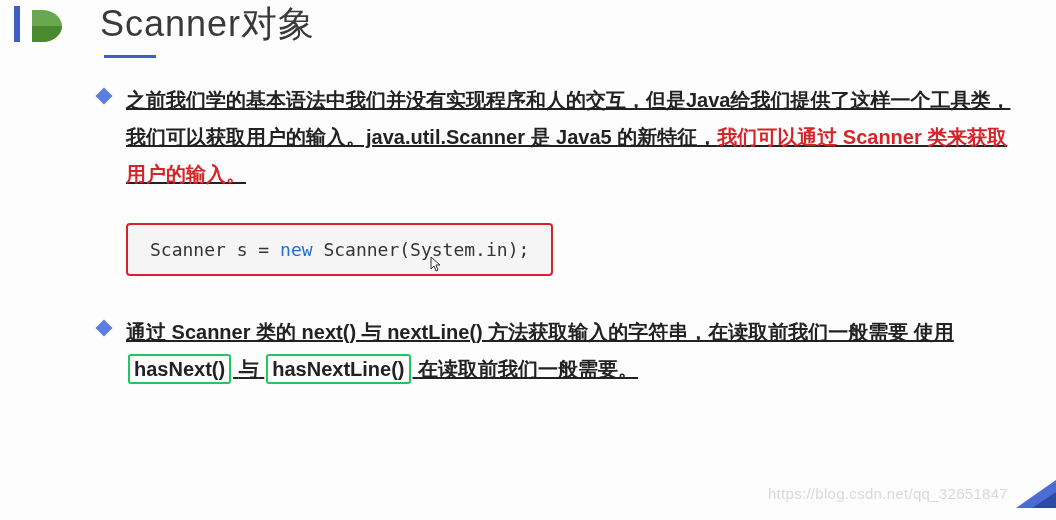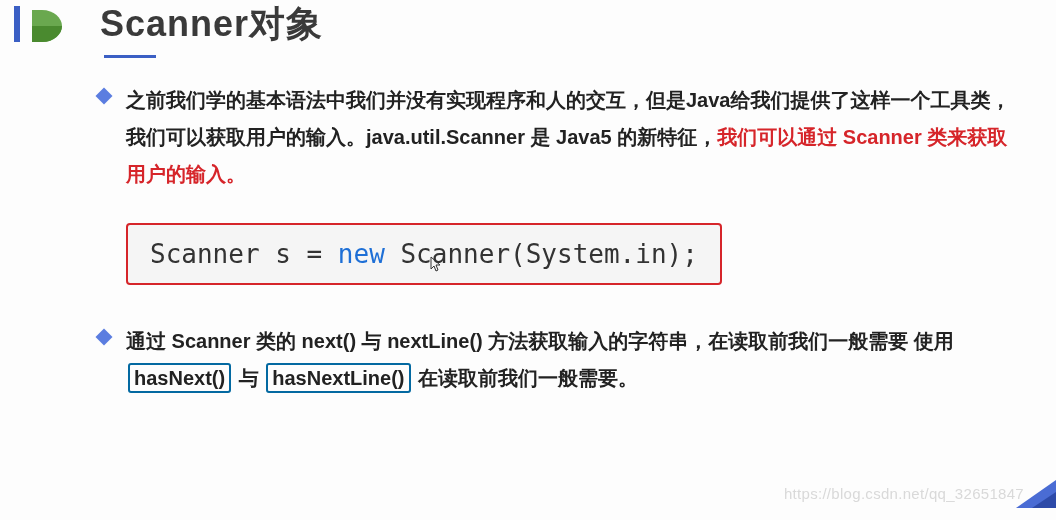--- a/index.html
+++ b/index.html
@@ -24,21 +24,21 @@
       left: 28px;
       top: 6px;
     }
     .title-row {
       position: absolute;
       left: 100px;
       top: 0px;
     }
     .title {
       font-size: 36px;
-      font-weight: 700;
+      font-weight: 400;
       color: #3a3a3a;
       letter-spacing: 1px;
     }
     .title-underline {
       width: 52px;
       height: 3px;
       background: #3b5fc4;
       margin-top: 6px;
       margin-left: 4px;
     }
@@ -60,57 +60,58 @@
       transform: rotate(45deg);
       flex-shrink: 0;
       margin-top: 8px;
       margin-right: 16px;
     }
     .bullet-text {
       font-size: 20px;
       font-weight: 700;
       color: #222;
       line-height: 1.85;
+      text-decoration: underline;
     }
     .red-text { color: #d6252a; }
     .code-block-wrap {
       margin-left: 28px;
       margin-bottom: 38px;
     }
     .code-block {
       display: inline-block;
       background: #f5f5f5;
       border: 2px solid #d6252a;
       border-radius: 4px;
       padding: 14px 22px;
       font-family: "Consolas", "Monaco", monospace;
-      font-size: 26px;
+      font-size: 18px;
       color: #333;
       position: relative;
     }
     .kw-new { color: #1e6fd6; }
     .cursor-icon {
       position: absolute;
       left: 300px;
       top: 30px;
       font-size: 16px;
       color: #333;
     }
     .inline-box {
       display: inline-block;
-      border: 2px solid #0369a1;
+      border: 2px solid #22c55e;
       border-radius: 3px;
       padding: 0px 4px;
       line-height: 1.3;
       vertical-align: baseline;
       margin: 0 2px;
     }
     .watermark {
       position: absolute;
-      right: 32px;
+      right: 48px;
       bottom: 18px;
       font-size: 15px;
       color: #d9d9d9;
       letter-spacing: 0.3px;
     }
     .corner-shape {
       position: absolute;
       right: 0;
       bottom: 12px;
       width: 0;

